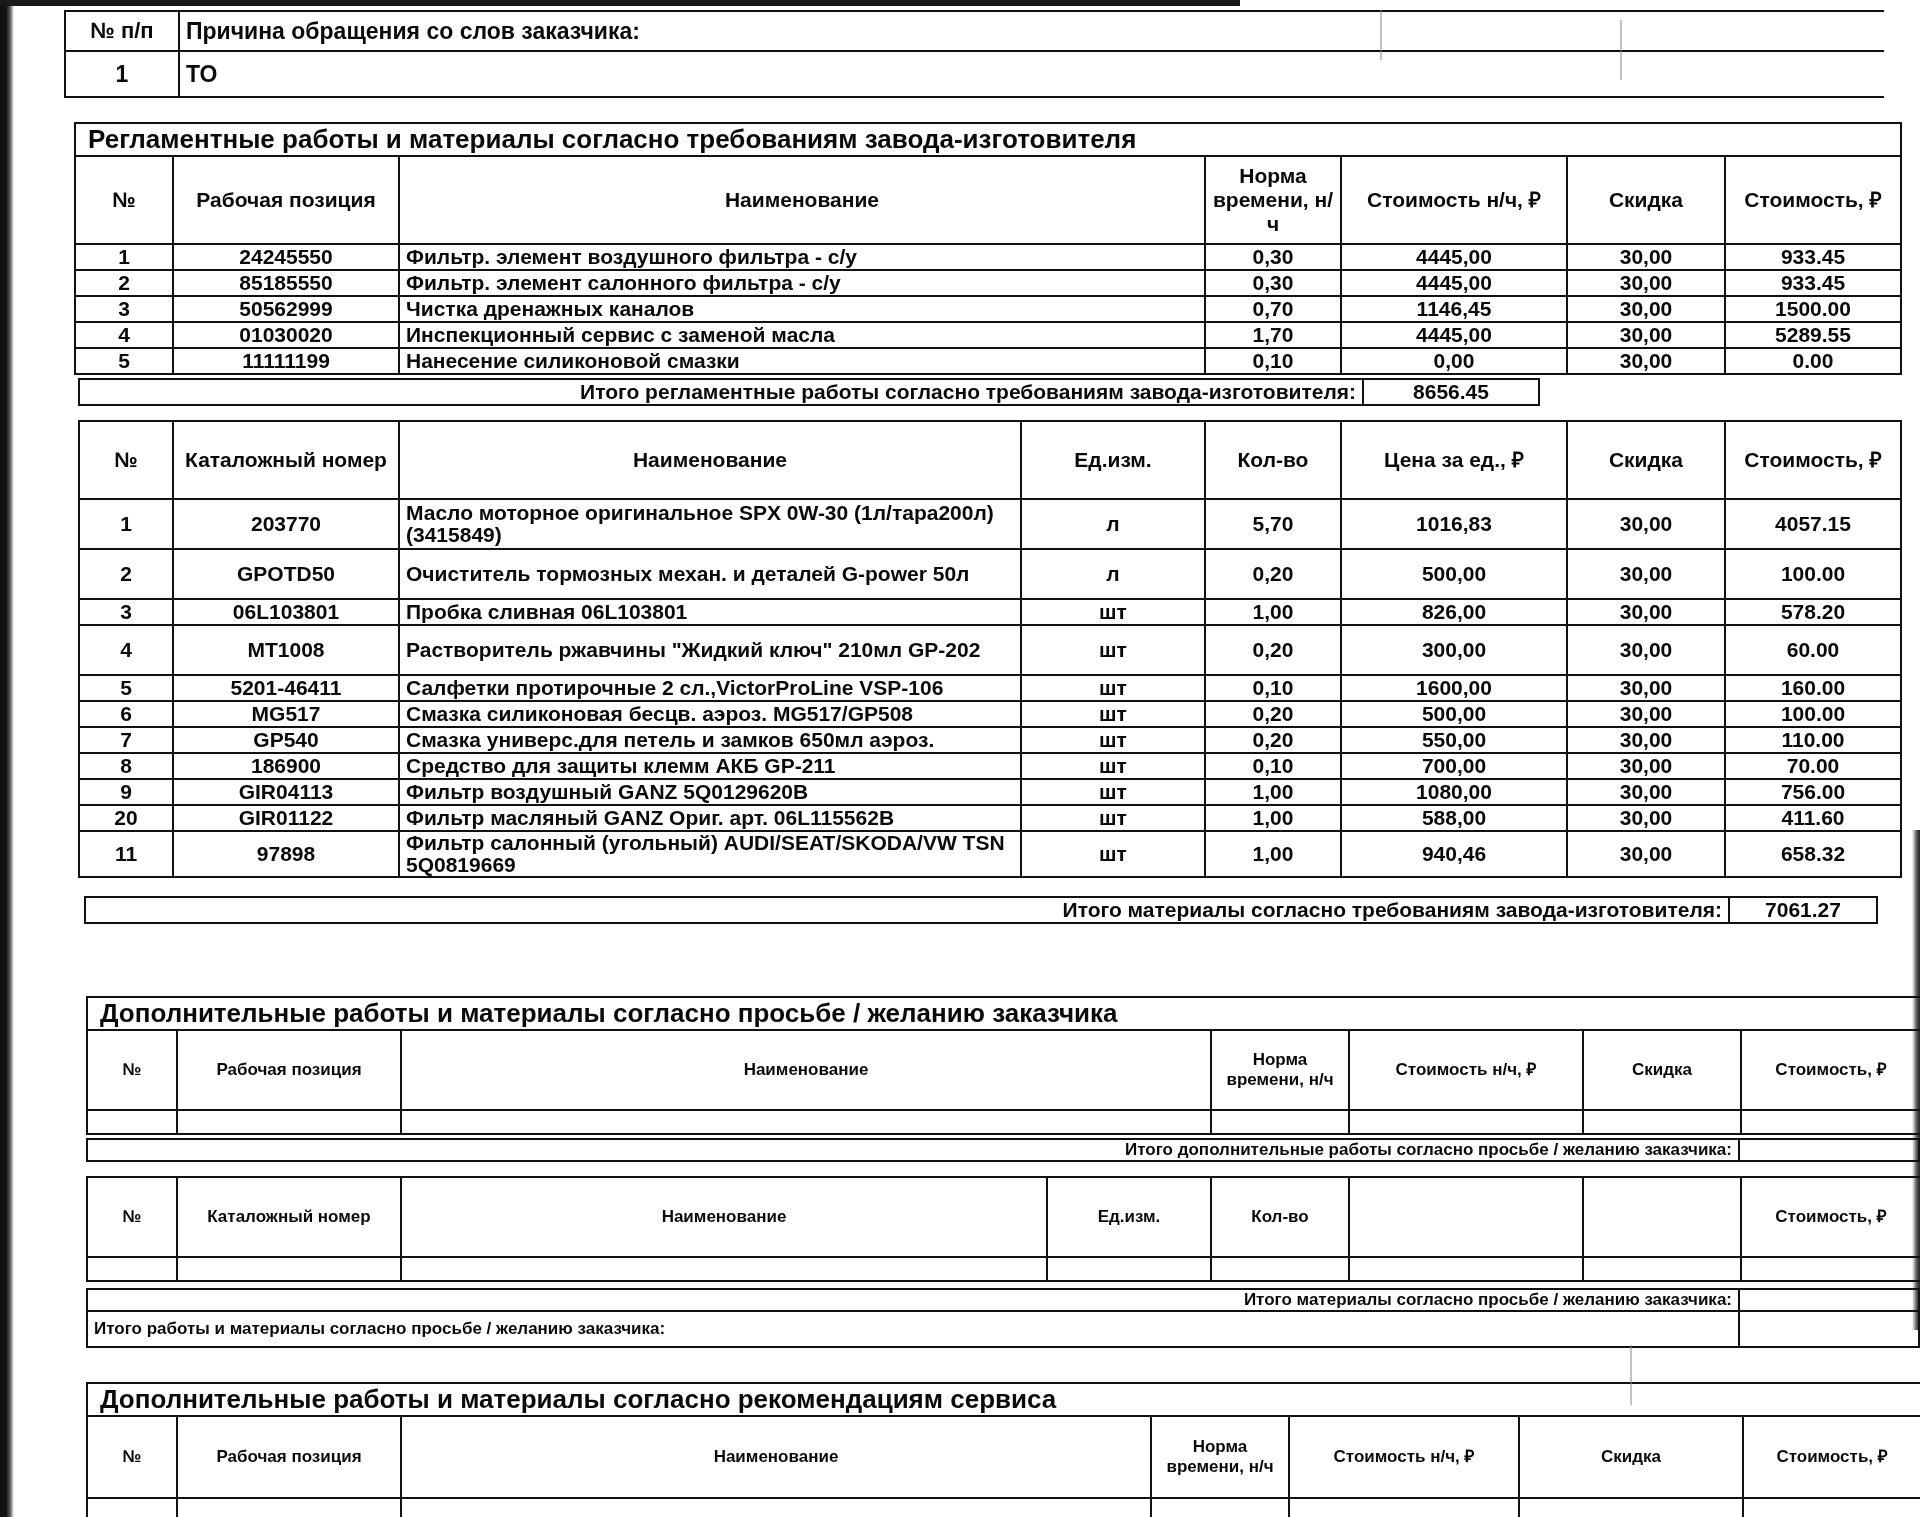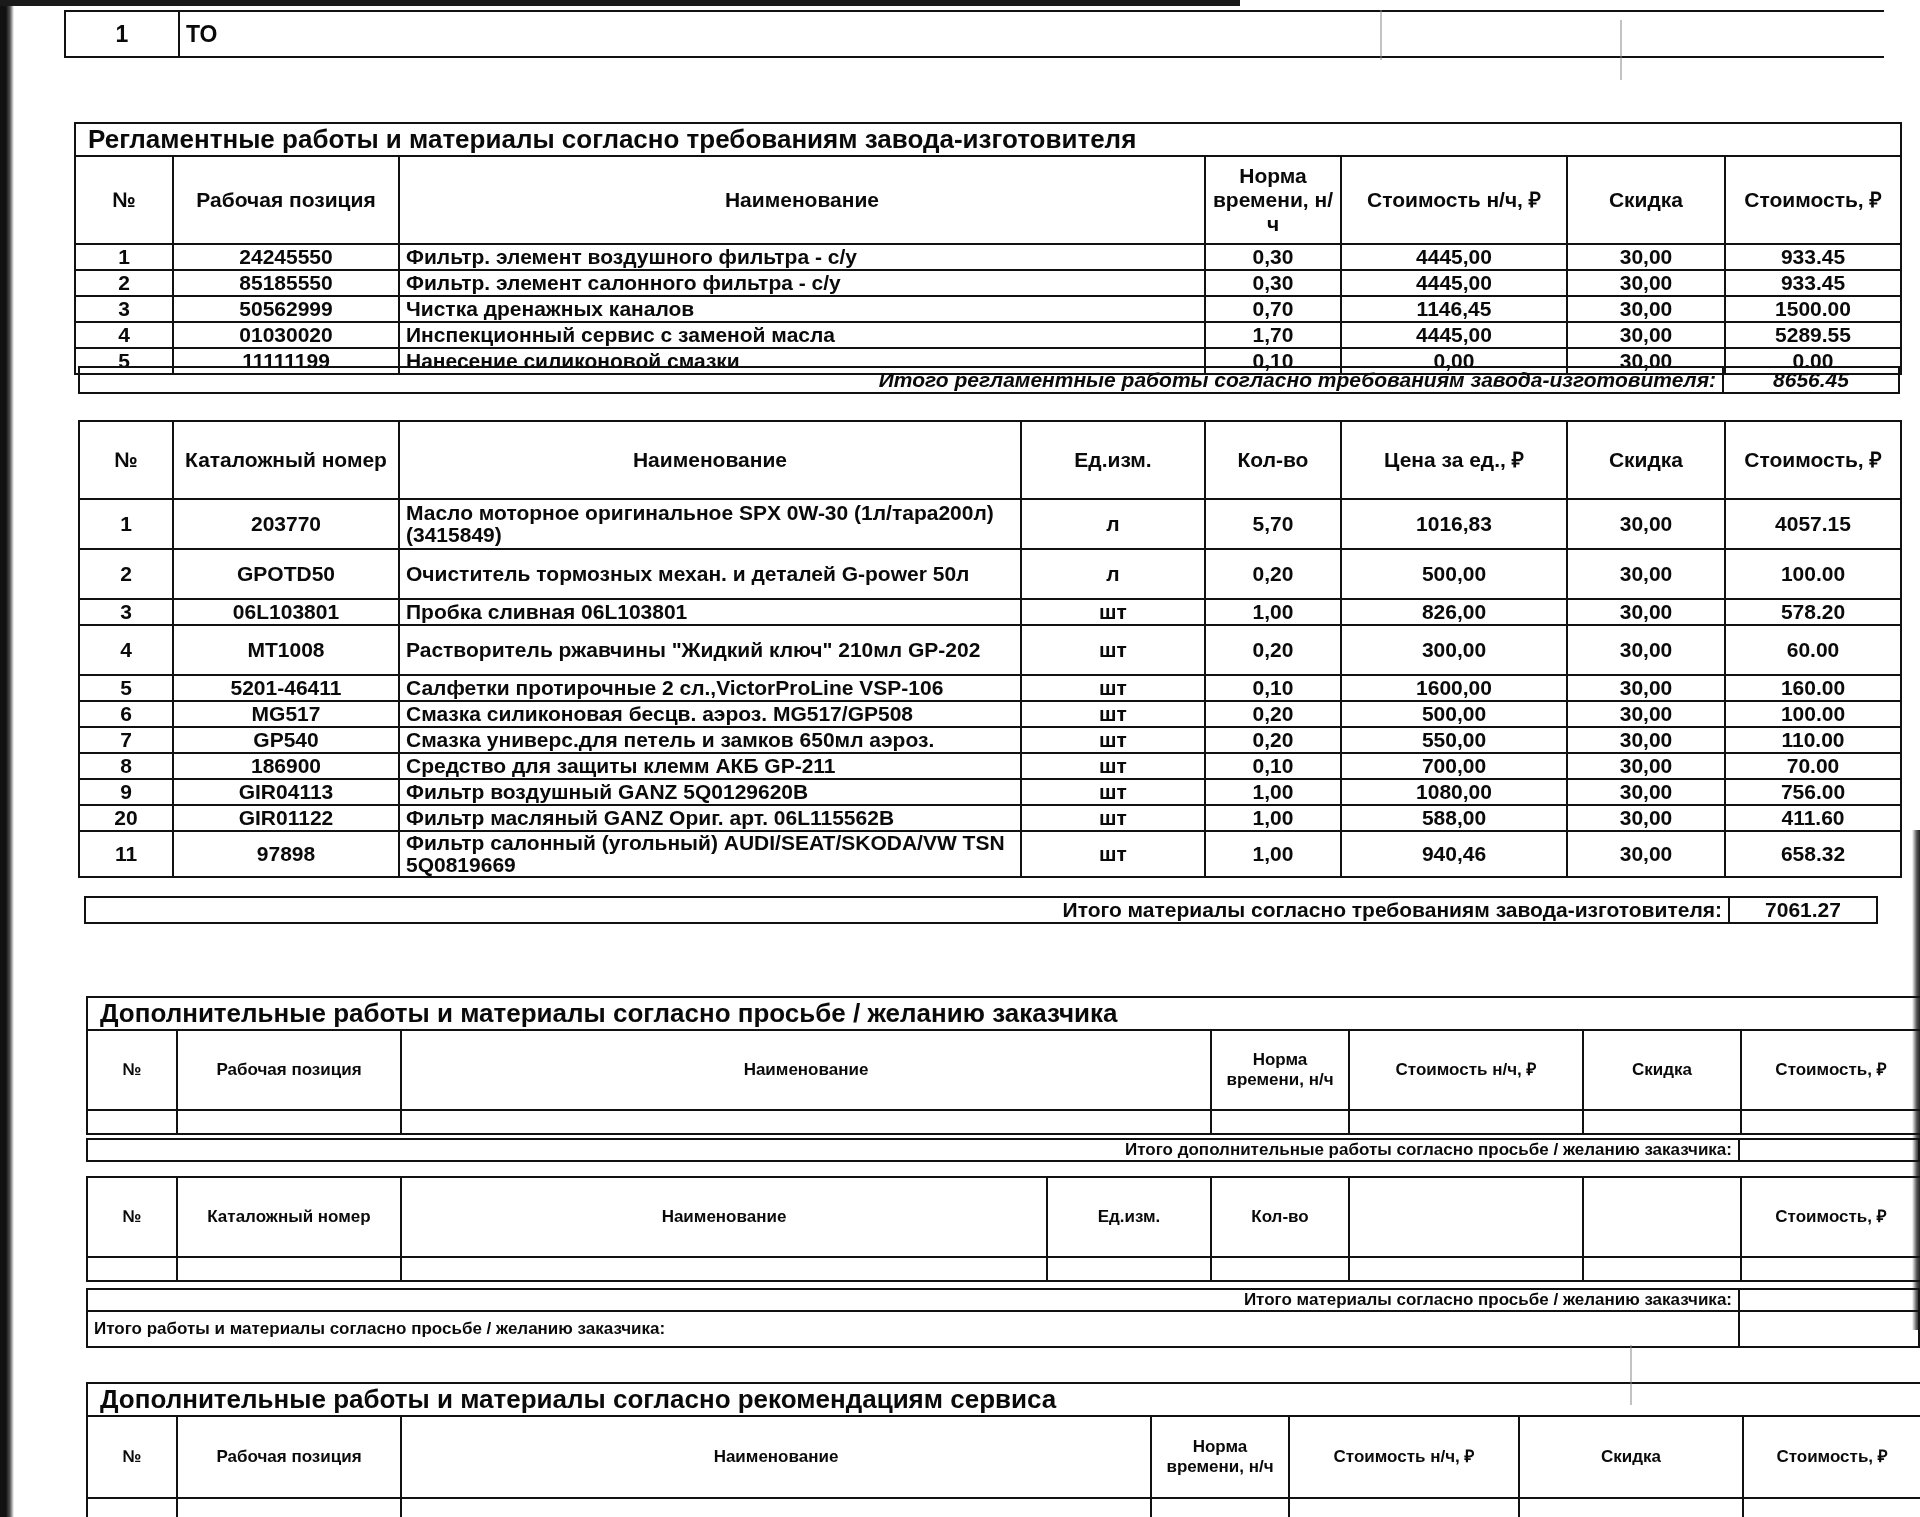--- a/index.html
+++ b/index.html
@@ -32,20 +32,24 @@
 <div class="edge-left"></div>
 <div class="edge-top"></div>
 <div class="edge-right"></div>
 
 <table style="left:64px; top:10px; width:1820px;">
   <colgroup>
       <col style="width:114px">
       <col>
     </colgroup>
   <tbody>
+      <tr style="height:40px">
+    <td class="c" style="font-size:22px">№ п/п</td>
+    <td class="l" style="font-size:23px; border-right:none">Причина обращения со слов заказчика:</td>
+  </tr>
   <tr style="height:46px">
     <td class="c" style="font-size:23px">1</td>
     <td class="l" style="font-size:23px; border-right:none">ТО</td>
   </tr>
 </tbody>
   </table>
 
 <table style="left:74px; top:122px; width:1826px;">
   <colgroup>
     <col style="width:98px">
@@ -110,21 +114,21 @@
     <td class="c">11111199</td>
     <td class="l">Нанесение силиконовой смазки</td>
     <td class="c">0,10</td>
     <td class="c">0,00</td>
     <td class="c">30,00</td>
     <td class="c">0.00</td>
   </tr>
 </tbody>
   </table>
 
-<table class="total" style="left:78px; top:366px; width:1822px;font-style:italic;">
+<table class="total" style="left:78px; top:378px; width:1462px;">
   <colgroup>
       <col>
       <col style="width:176px">
     </colgroup>
   <tbody>
       <tr style="height:26px">
     <td class="r">Итого регламентные работы согласно требованиям завода-изготовителя:</td>
     <td class="c">8656.45</td>
   </tr>
 </tbody>

